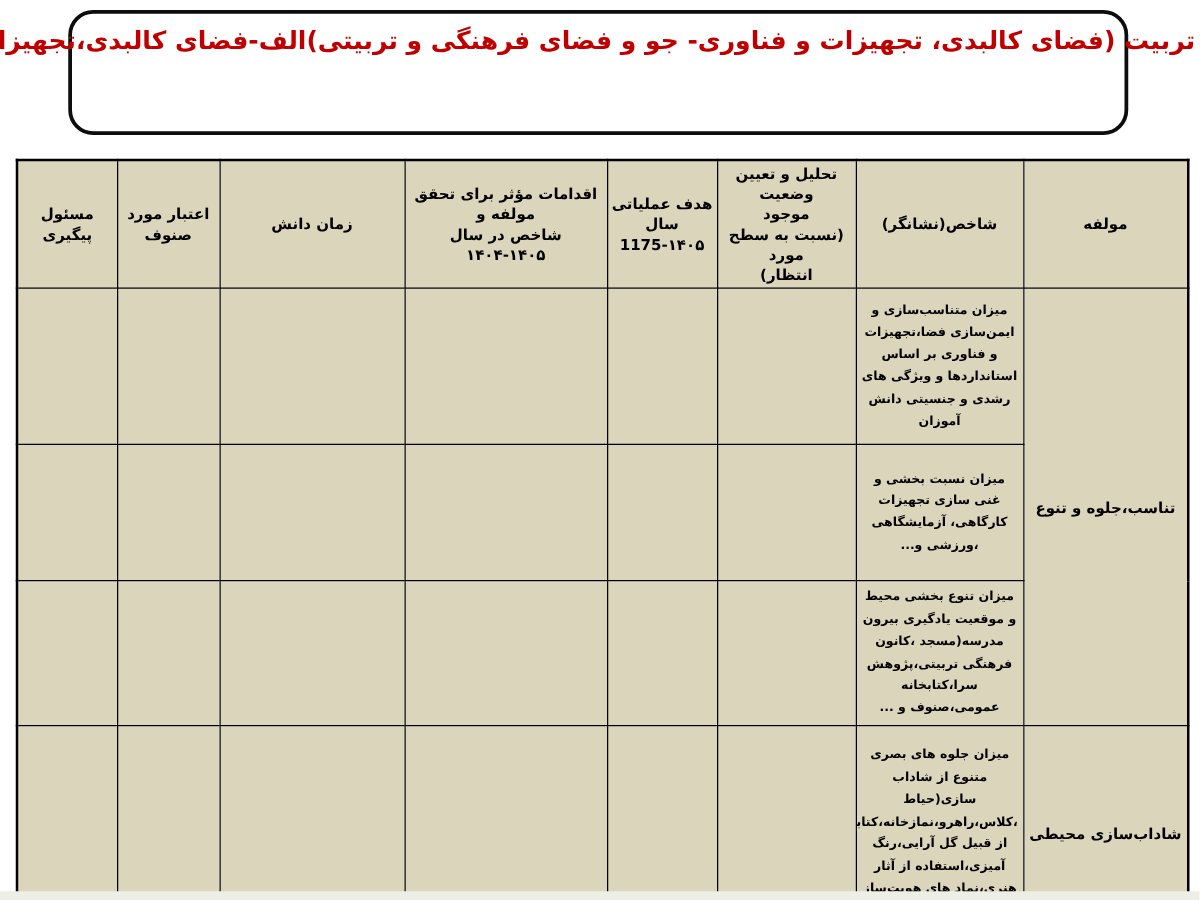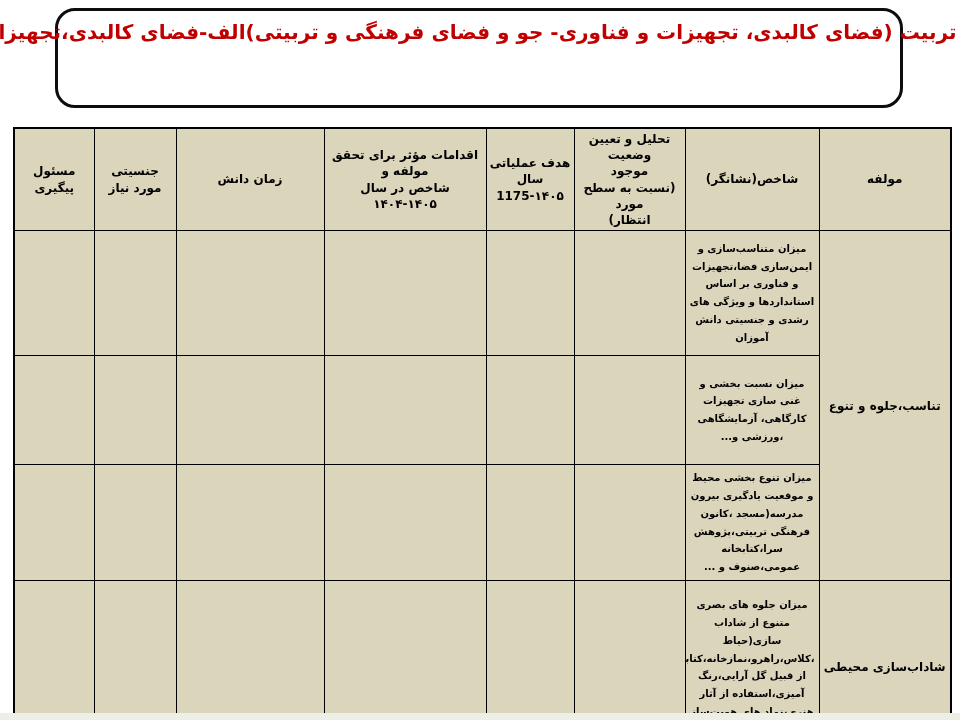--- a/index.html
+++ b/index.html
@@ -107,21 +107,21 @@
         <th>شاخص(نشانگر)</th>
         <th class="small">تحلیل و تعیین وضعیت
 موجود
 (نسبت به سطح مورد
 انتظار)</th>
         <th>هدف عملیاتی سال
 1175-۱۴۰۵</th>
         <th>اقدامات مؤثر  برای تحقق مولفه و
 شاخص در سال ۱۴۰۵-۱۴۰۴</th>
         <th class="nowrap">زمان دانش</th>
-        <th class="nowrap">جنسیتی مورد نیاز</th>
+        <th class="nowrap">اعتبار مورد صنوف</th>
         <th class="nowrap">مسئول پیگیری</th>
       </tr>
     </thead>
     <tbody>
       <tr class="row-1">
         <td class="molafe" rowspan="3">تناسب،جلوه و تنوع</td>
         <td class="indicator">میزان متناسب‌سازی و ایمن‌سازی فضا،تجهیزات و فناوری بر اساس استانداردها و ویژگی های رشدی و جنسیتی دانش آموزان</td>
         <td class="empty"></td>
         <td class="empty"></td>
         <td class="empty"></td>

